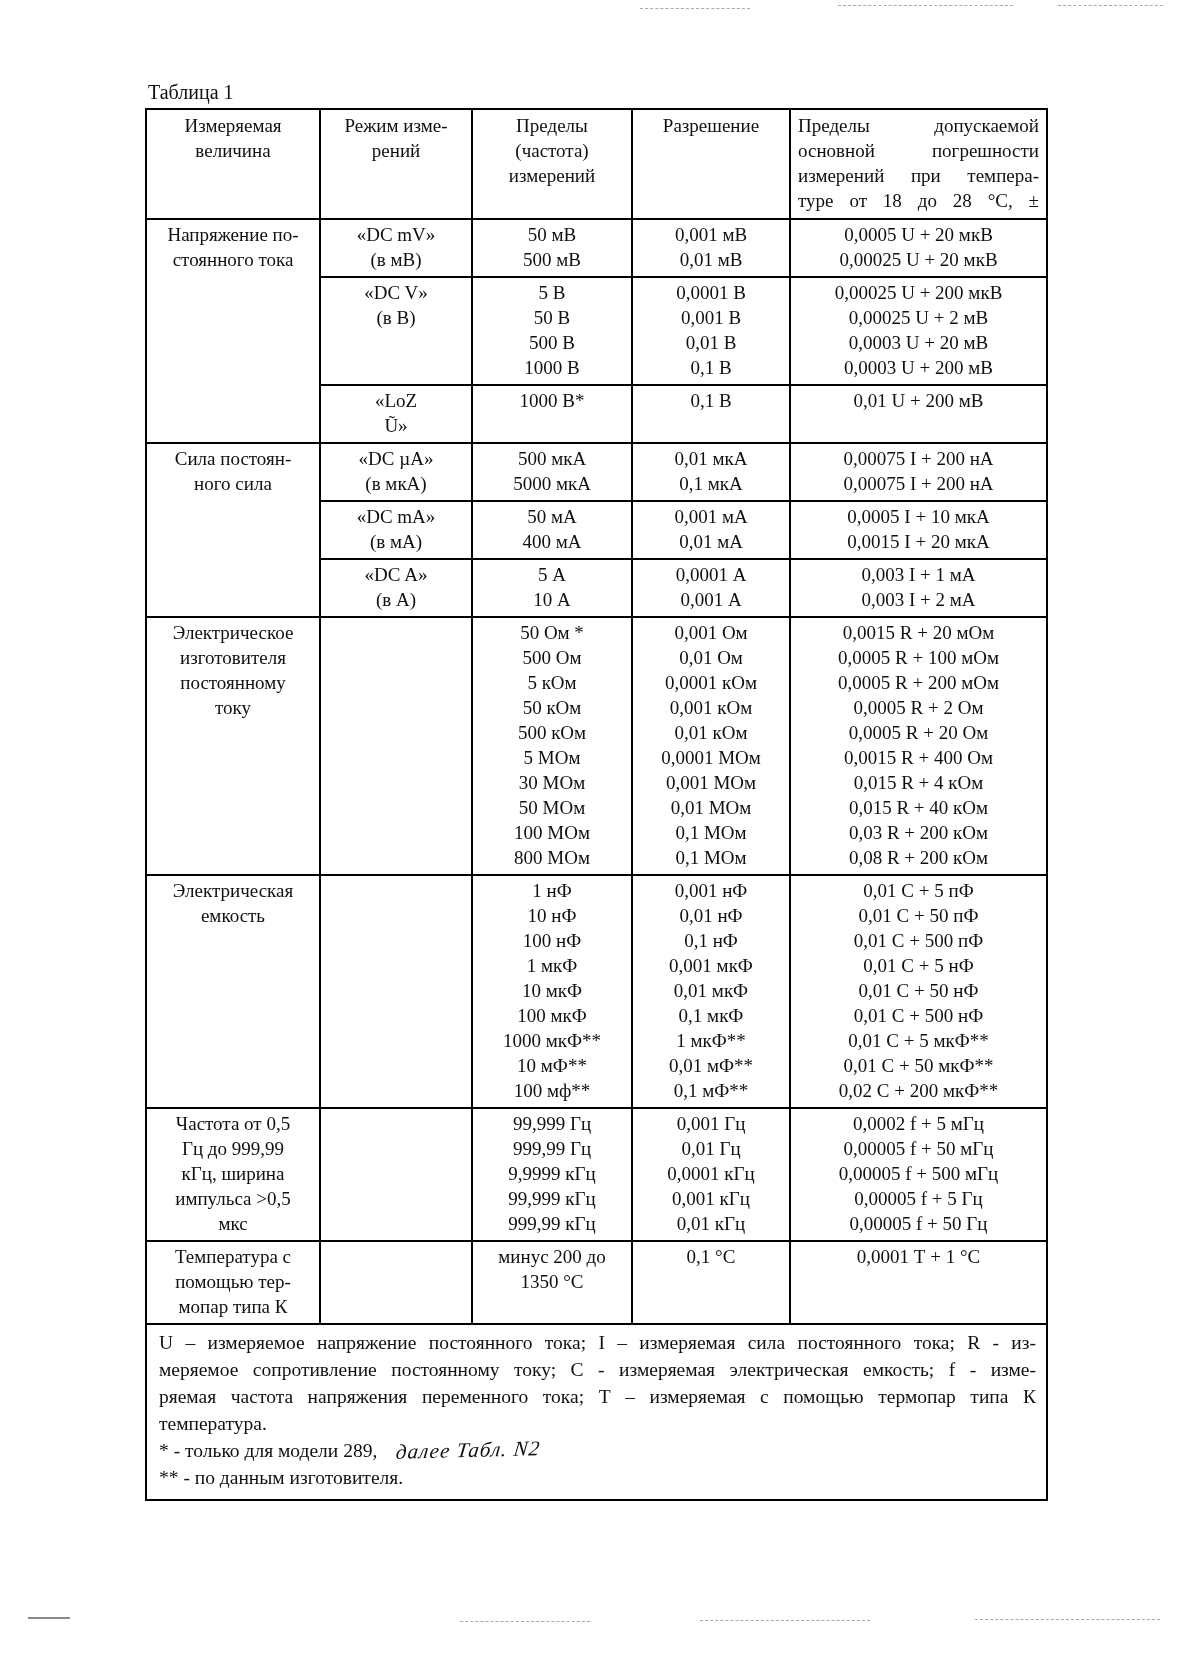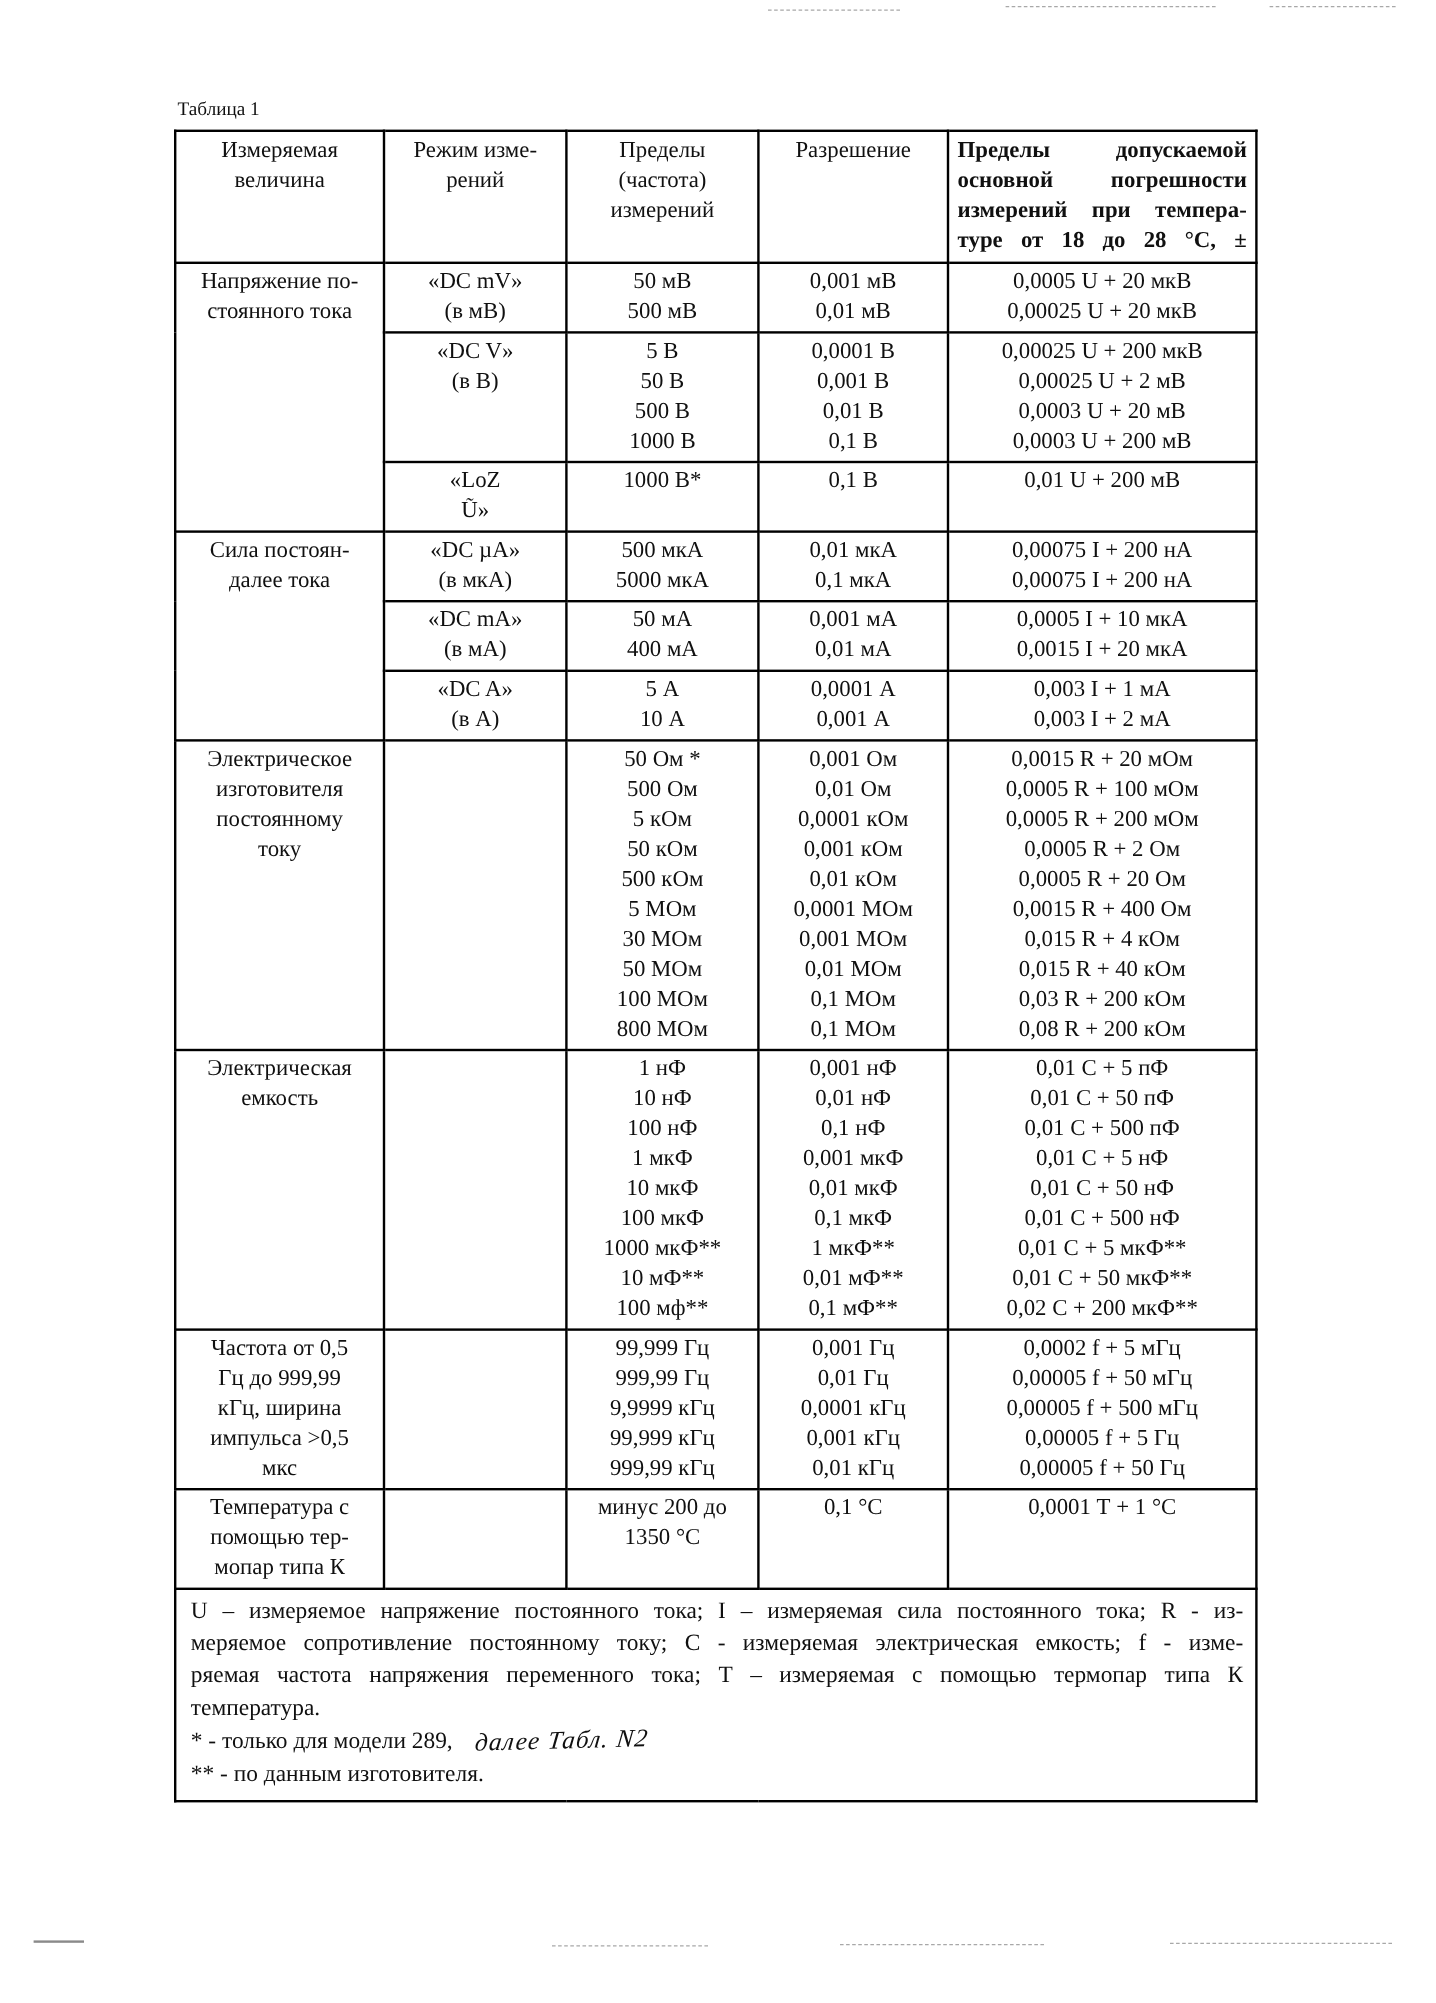--- a/index.html
+++ b/index.html
@@ -6,21 +6,21 @@
   html, body { background: #ffffff; }
   body {
     width: 1197px; height: 1669px;
     font-family: "Liberation Serif", serif;
     color: #101010;
   }
   .page { position: relative; width: 1197px; height: 1669px; overflow: hidden; background: #fff; }
 
   .table-label {
     position: absolute; left: 148px; top: 80px;
-    font-size: 16px; line-height: 24px;
+    font-size: 20px; line-height: 24px;
   }
 
   table.spec-table {
     position: absolute; left: 145px; top: 108px;
     width: 901px;
     border-collapse: collapse;
     table-layout: fixed;
     font-size: 19px;
   }
   .spec-table th, .spec-table td {
@@ -33,21 +33,20 @@
     line-height: 25px;
     padding: 3px 7px 5px;
   }
   .spec-table td {
     line-height: 25px;
     padding: 2px 20px 4px;
   }
   th.justify div {
     text-align: justify;
     text-align-last: justify;
-    font-weight: bold;
   }
   td.notes-cell {
     text-align: left;
     font-size: 19.5px;
     line-height: 27px;
     padding: 4px 10px 8px 12px;
     margin-left: 29px;
   }
   .jline { text-align: justify; text-align-last: justify; }
   .note-line { text-align: left; }
@@ -170,21 +169,21 @@
           <td class="col-resolution">
             <div>0,1 В</div>
           </td>
           <td class="col-error">
             <div>0,01 U + 200 мВ</div>
           </td>
         </tr>
         <tr>
           <td class="col-quantity" rowspan="3">
             <div>Сила постоян-</div>
-            <div>далее тока</div>
+            <div>ного сила</div>
           </td>
           <td class="col-mode">
             <div>«DC µA»</div>
             <div>(в мкА)</div>
           </td>
           <td class="col-range">
             <div>500 мкА</div>
             <div>5000 мкА</div>
           </td>
           <td class="col-resolution">

